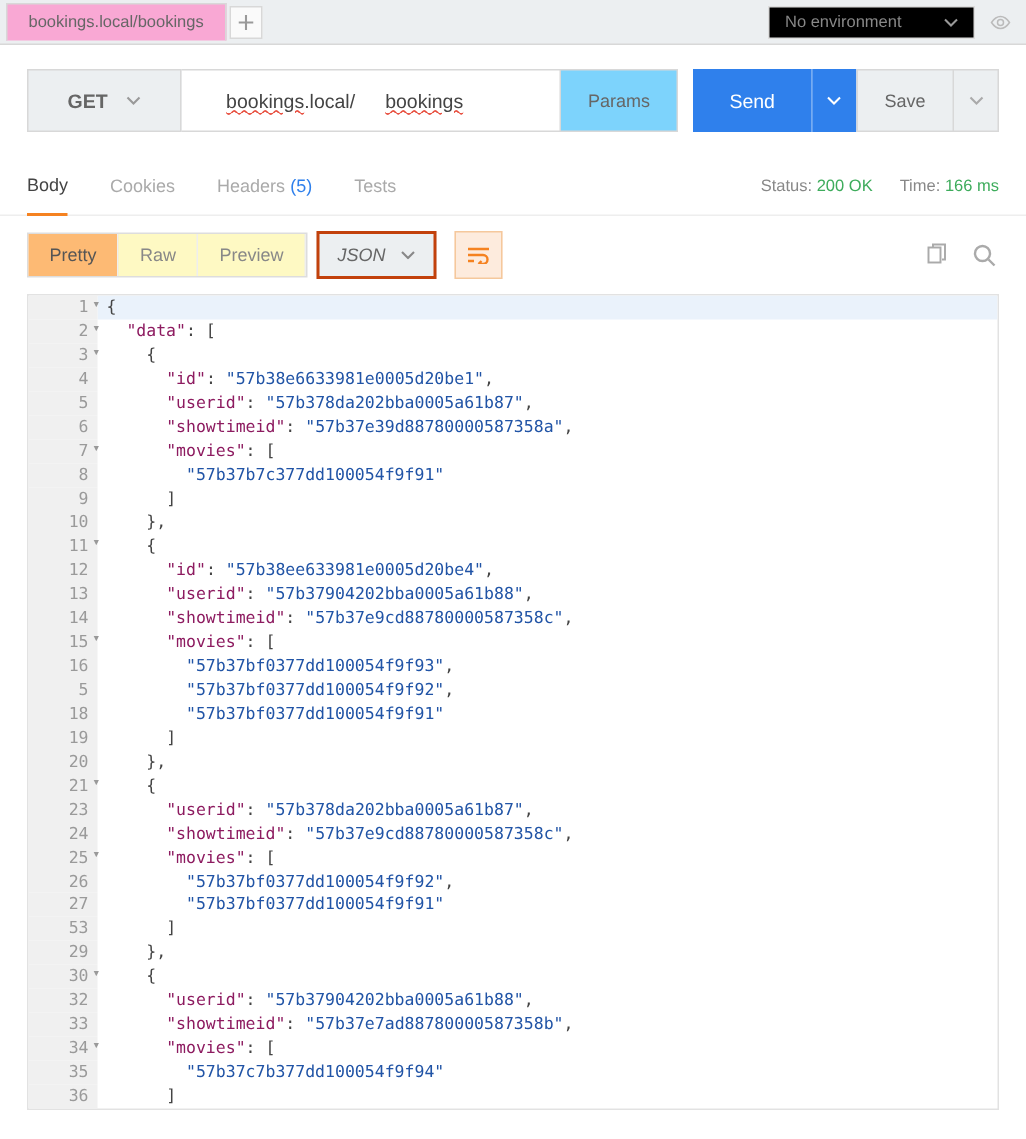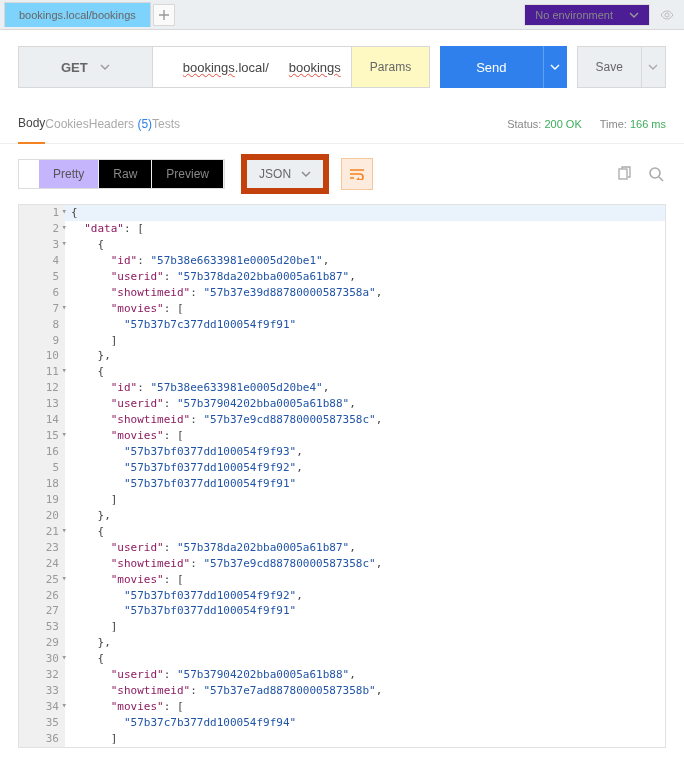--- a/index.html
+++ b/index.html
@@ -1,44 +1,44 @@
 <!DOCTYPE html>
 <html><head>
 <meta charset="utf-8">
 <style>
 * { box-sizing: border-box; margin: 0; padding: 0; }
 body { font-family: "Helvetica Neue", Arial, sans-serif; font-size: 12px; color: #555; background: #fff; width: 684px; }
 .tab-bar { background: #eceff1; display: flex; align-items: center; height: 30px; padding: 0 4px; border-bottom: 1px solid #d8d8d8; }
-.tab { background: #7dd3fc; padding: 6px 14px; font-size: 11px; color: #666; border: 1px solid #d8d8d8; border-bottom: none; margin-right: 2px; position: relative; }
+.tab { background: #f9a8d4; padding: 6px 14px; font-size: 11px; color: #666; border: 1px solid #d8d8d8; border-bottom: none; margin-right: 2px; position: relative; }
 .tab-add { width: 22px; height: 22px; display: flex; align-items: center; justify-content: center; color: #999; border: 1px solid #d8d8d8; background: #fafafa; }
 .env-select { margin-left: auto; display: flex; align-items: center; gap: 4px; }
-.env-box { background: #4c1d95; border: 1px solid #ddd; padding: 4px 10px; font-size: 11px; color: #888; display: flex; align-items: center; gap: 16px; }
+.env-box { background: #000000; border: 1px solid #ddd; padding: 4px 10px; font-size: 11px; color: #888; display: flex; align-items: center; gap: 28px; }
 .env-gear { padding: 4px 6px; color: #aaa; }
 
 .request-bar { padding: 16px 18px; display: flex; gap: 0; align-items: stretch; }
-.method-btn { background: #eceff1; border: 1px solid #d8d8d8; padding: 0 42px; display: flex; align-items: center; gap: 12px; font-weight: 600; color: #666; font-size: 13px; }
-.params-btn { border: 1px solid #d8d8d8; border-left: none; background: #fef9c3; padding: 0 18px; color: #666; font-size: 12px; }
-.send-btn { margin-left: 10px; background: #2f80ec; color: #fff; border: none; padding: 0 36px; font-size: 13px; font-weight: 500; }
+.method-btn { background: #eceff1; border: 1px solid #d8d8d8; padding: 0 26px; display: flex; align-items: center; gap: 12px; font-weight: 600; color: #666; font-size: 13px; }
+.params-btn { border: 1px solid #d8d8d8; border-left: none; background: #7dd3fc; padding: 0 18px; color: #666; font-size: 12px; }
+.send-btn { margin-left: 10px; background: #2f80ec; color: #fff; border: none; padding: 0 24px; font-size: 13px; font-weight: 500; }
 .send-dd { background: #2f80ec; border: none; border-left: 1px solid rgba(255,255,255,.25); color: #fff; width: 30px; display: flex; align-items: center; justify-content: center; }
-.save-btn { margin-left: 10px; background: #eceff1; border: 1px solid #d8d8d8; padding: 12px 18px; color: #666; font-size: 12px; }
+.save-btn { margin-left: 0; background: #eceff1; border: 1px solid #d8d8d8; padding: 12px 18px; color: #666; font-size: 12px; }
 .save-dd { background: #eceff1; border: 1px solid #d8d8d8; border-left: none; width: 30px; color: #aaa; display: flex; align-items: center; justify-content: center; }
 
-.response-tabs { display: flex; align-items: center; padding: 0 18px; height: 40px; border-bottom: 1px solid #eee; }
+.response-tabs { display: flex; align-items: center; padding: 0 18px; height: 40px; border-bottom: 1px solid #eee; gap: 28px; }
 .rtab { color: #aaa; font-size: 12px; cursor: pointer; padding: 12px 0; }
 .rtab.active { color: #444; border-bottom: 2px solid #f58220; margin-bottom: -1px; font-weight: 500; }
 .headers-count { color: #2f80ec; }
 .status-area { margin-left: auto; display: flex; gap: 18px; font-size: 11px; color: #888; justify-content: space-between; }
 .status-val { color: #3eac5c; }
 .time-val { color: #3eac5c; }
 
 .viewer-bar { display: flex; align-items: center; padding: 10px 18px; gap: 6px; }
 .view-group { display: flex; border: 1px solid #ddd; }
-.view-btn { padding: 7px 14px; color: #888; font-size: 12px; background: #000000; border: none; border-right: 1px solid #eee; }
-.view-btn.active { background: #c4b5fd; color: #555; margin-left: 20px; }
-.fmt-select { margin-left: 10px; background: #eceff1; border: 6px solid #c2410c; padding: 7px 12px; display: flex; align-items: center; gap: 10px; font-size: 12px; color: #666; }
+.view-btn { padding: 7px 14px; color: #888; font-size: 12px; background: #fef9c3; border: none; border-right: 1px solid #eee; }
+.view-btn.active { background: #fdba74; color: #555; }
+.fmt-select { background: #eceff1; border: 2px solid #c2410c; padding: 7px 12px; display: flex; align-items: center; gap: 10px; font-size: 12px; color: #666; font-style: italic; }
 .wrap-btn { margin-left: 6px; width: 32px; height: 32px; background: #fdebdd; border: 1px solid #f5c89c; display: flex; align-items: center; justify-content: center; }
 .wrap-btn svg { stroke: #f58220; }
 .viewer-icons { margin-left: auto; display: flex; gap: 12px; color: #aaa; }
 .viewer-icons div { width: 20px; height: 20px; display: flex; align-items: center; justify-content: center; }
 
 .code-area { margin: 0 18px 14px; border: 1px solid #e2e2e2; font-family: "DejaVu Sans Mono", Menlo, Consolas, monospace; font-size: 11px; line-height: 1.45; }
 .code-inner { max-height: 560px; overflow: hidden; }
 .code-row { display: flex; }
 .gutter { width: 46px; background: #f0f0f0; color: #9a9a9a; text-align: right; padding: 0 6px 0 0; user-select: none; position: relative; }
 .gutter .fold { position: absolute; right: -2px; color: #999; font-size: 9px; }

